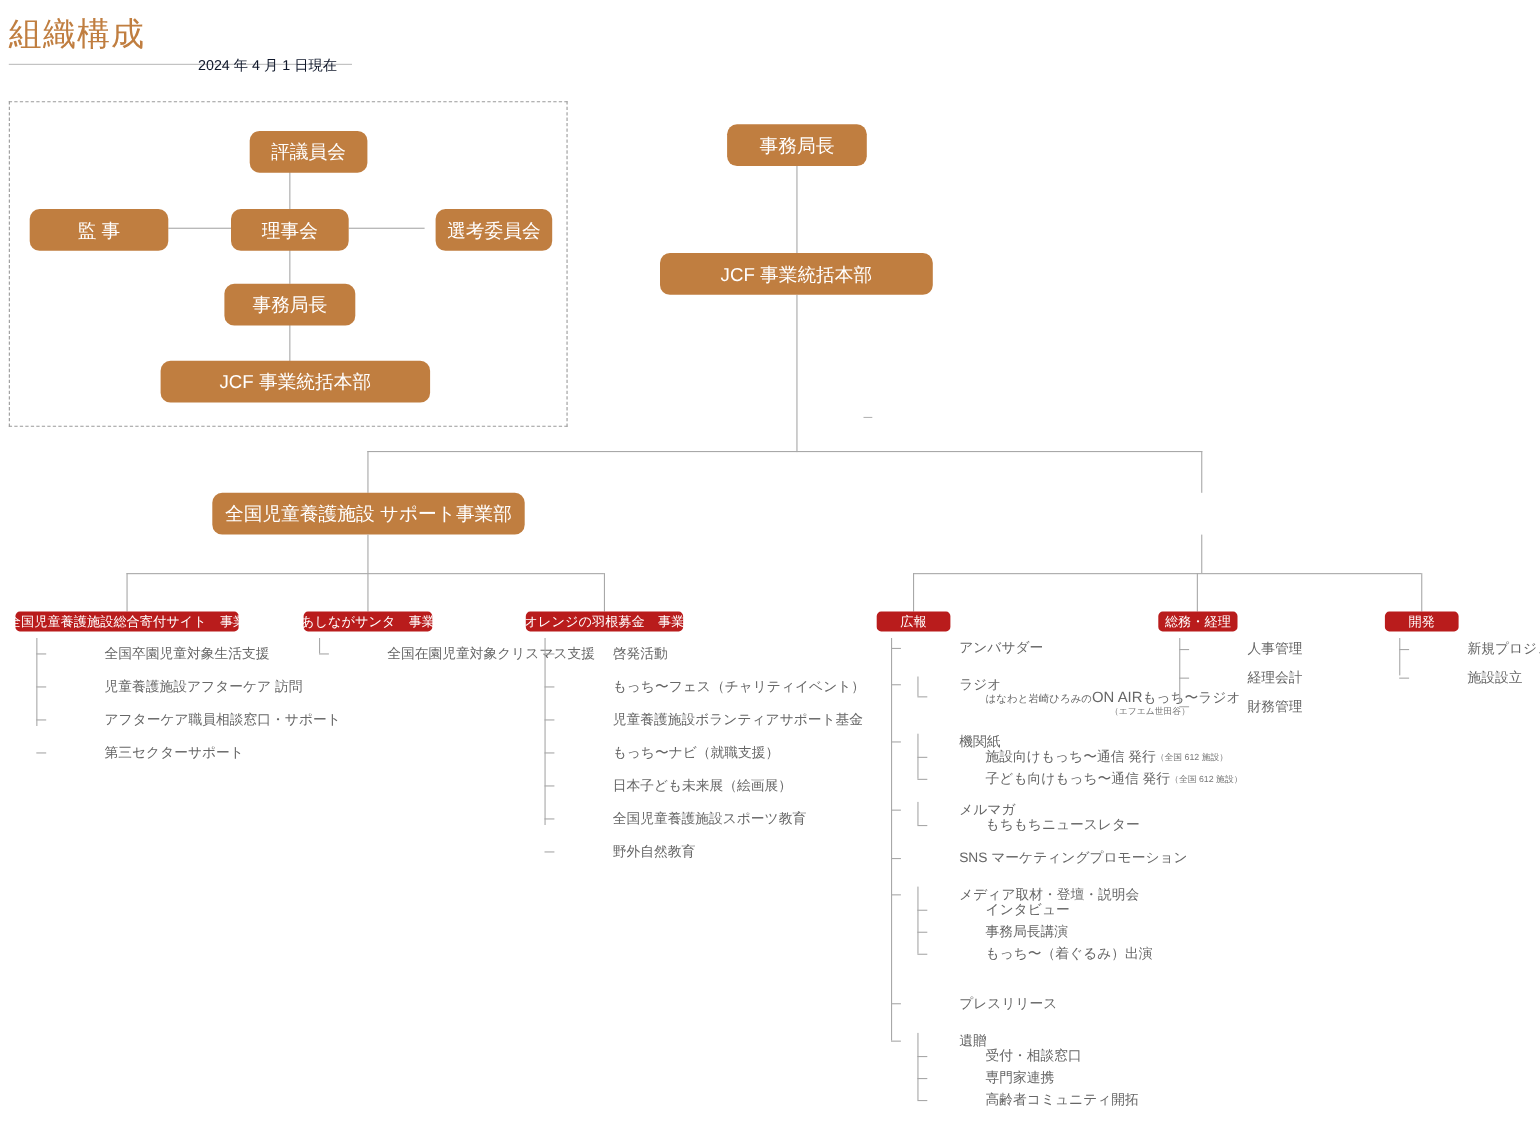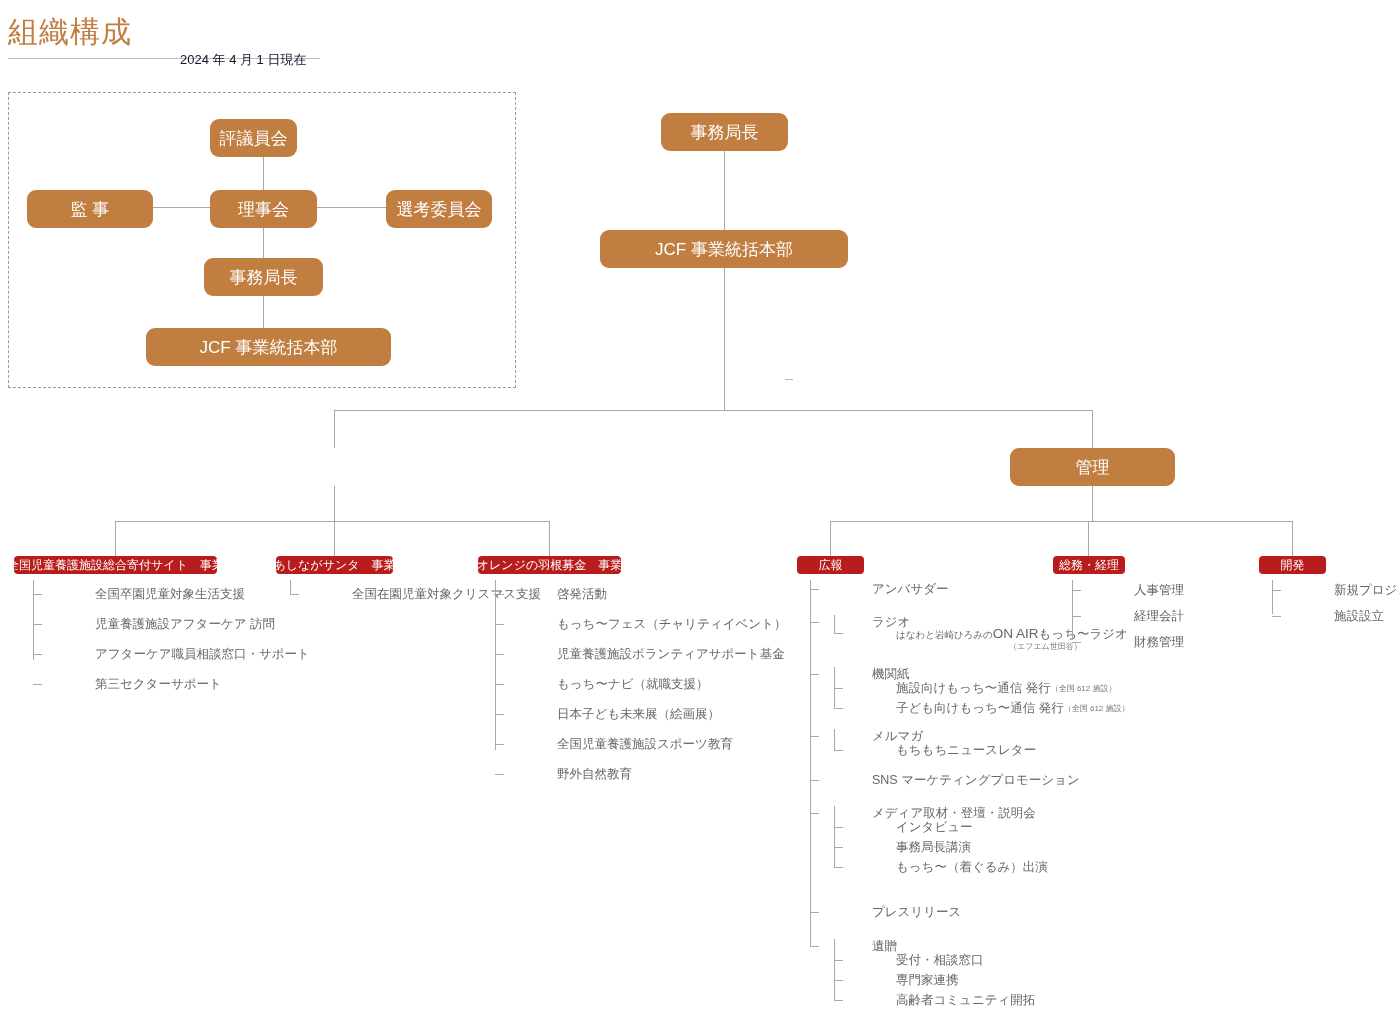--- a/index.html
+++ b/index.html
@@ -177,39 +177,39 @@
   </div>
 
   <div id="gov-box"></div>
 
   <div class="vline" style="left:263px; top:156px; height:46px;"></div>
   <div class="hline" style="left:153px; top:207px; width:57px;"></div>
   <div class="hline" style="left:317px; top:207px; width:69px;"></div>
   <div class="vline" style="left:263px; top:226px; height:32px;"></div>
   <div class="vline" style="left:263px; top:295px; height:35px;"></div>
 
-  <div class="node big" style="left:210px; top:119px; width:87px;">評議員会</div>
+  <div class="node big" style="left:227px; top:119px; width:107px;">評議員会</div>
   <div class="node big" style="left:27px; top:190px; width:126px;">監 事</div>
   <div class="node big" style="left:210px; top:190px; width:107px;">理事会</div>
-  <div class="node big" style="left:386px; top:190px; width:106px;">選考委員会</div>
+  <div class="node big" style="left:396px; top:190px; width:106px;">選考委員会</div>
   <div class="node big" style="left:204px; top:258px; width:119px;">事務局長</div>
   <div class="node big" style="left:146px; top:328px; width:245px;">JCF 事業統括本部</div>
 
   <div class="vline" style="left:724px; top:150px; height:80px;"></div>
   <div class="vline" style="left:724px; top:268px; height:143px;"></div>
   <div class="stray-dash" style="left:785px; top:379px;"></div>
 
   <div class="node big" style="left:661px; top:113px; width:127px;">事務局長</div>
   <div class="node big" style="left:600px; top:230px; width:248px;">JCF 事業統括本部</div>
 
   <div class="hline" style="left:334px; top:410px; width:759px;"></div>
   <div class="vline" style="left:334px; top:410px; height:38px;"></div>
   <div class="vline" style="left:1092px; top:410px; height:38px;"></div>
 
-  <div class="node dept" style="left:1010px; top:448px; width:165px;">管理</div>
+  <div class="node dept" style="left:193px; top:448px; width:284px;">全国児童養護施設 サポート事業部</div>
 
   <div class="vline" style="left:334px; top:486px; height:35px;"></div>
   <div class="hline" style="left:115px; top:521px; width:434px;"></div>
   <div class="vline" style="left:115px; top:521px; height:35px;"></div>
   <div class="vline" style="left:334px; top:521px; height:35px;"></div>
   <div class="vline" style="left:549px; top:521px; height:35px;"></div>
 
   <div class="tag" style="left:14px; top:556px; width:203px;">全国児童養護施設総合寄付サイト　事業</div>
   <div class="tag" style="left:276px; top:556px; width:117px;">あしながサンタ　事業</div>
   <div class="tag" style="left:478px; top:556px; width:143px;">オレンジの羽根募金　事業</div>

